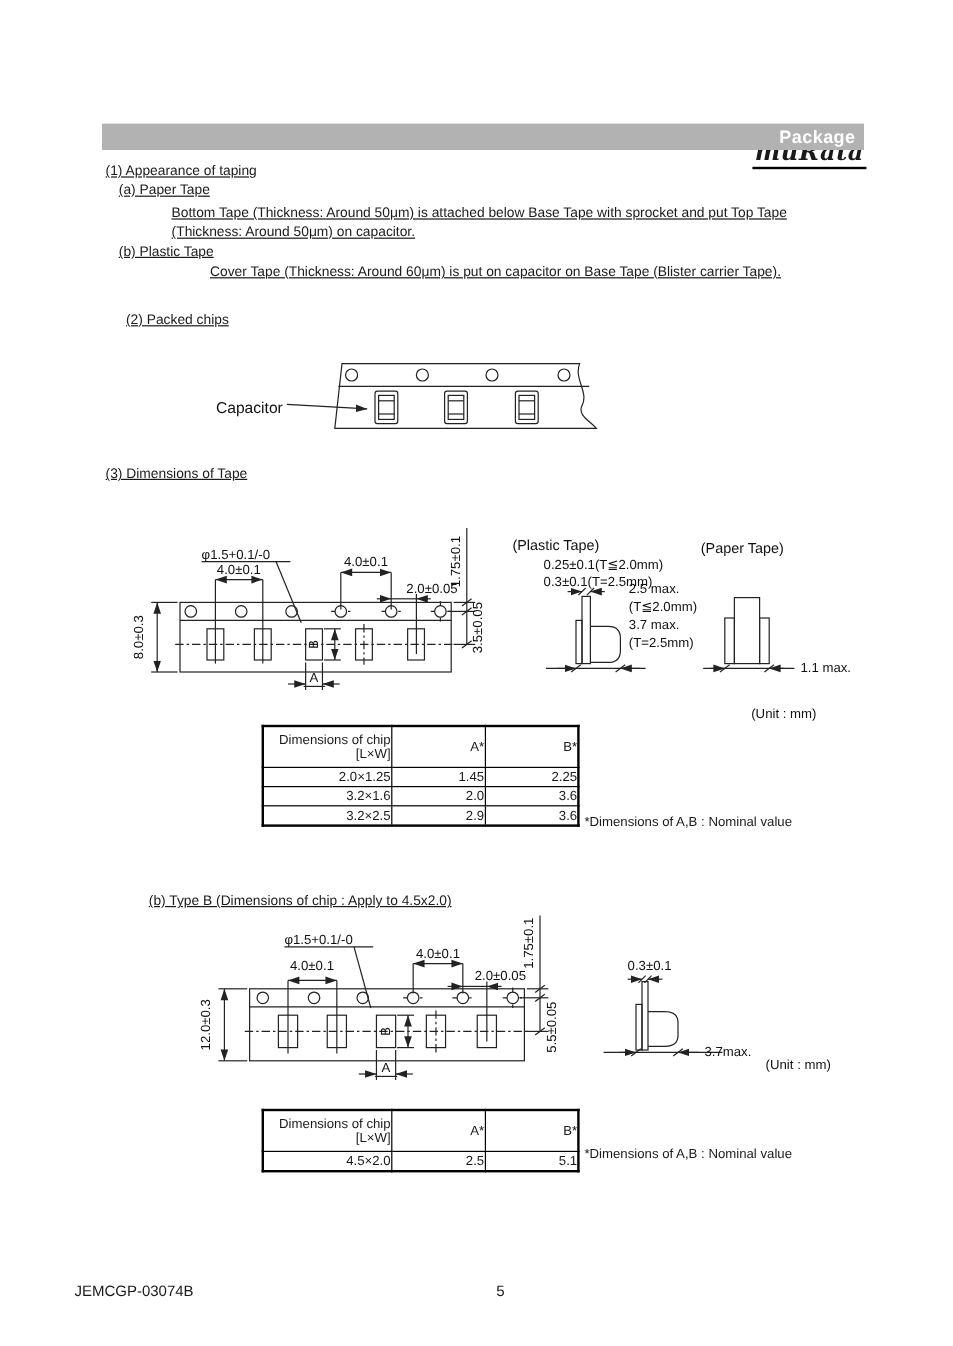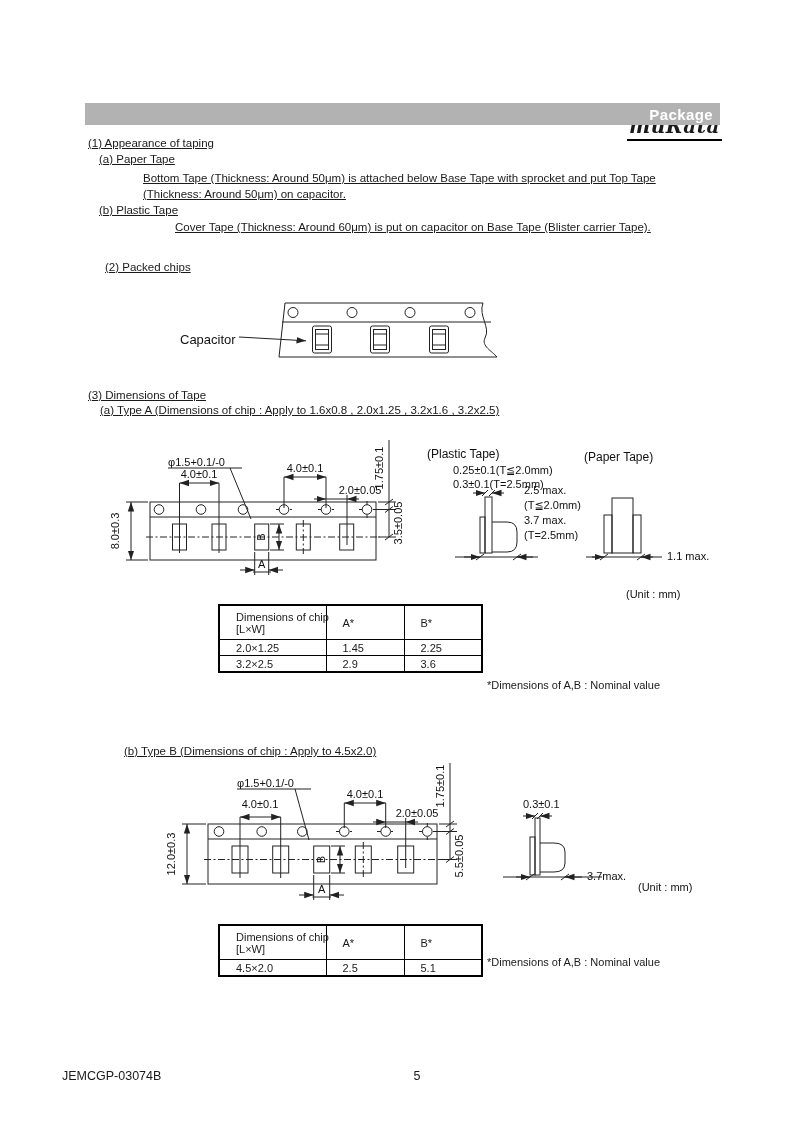--- a/index.html
+++ b/index.html
@@ -15,22 +15,22 @@
   svg { overflow:visible; }
   .ln line, .ln rect, .ln circle, .ln path { stroke:#222; stroke-width:1; fill:none; }
   .ln circle { fill:#fff; }
   .dashed { stroke-dasharray:7 2.5 2 2.5; }
   .tick { stroke:#222; stroke-width:1; }
   svg text { font-family:"Liberation Sans","DejaVu Sans",sans-serif; font-size:11px; fill:#111; }
   svg text.t12 { font-size:12px; }
   svg text.t13 { font-size:13px; }
   .mid { text-anchor:middle; }
   .dimtable { border-collapse:collapse; table-layout:fixed; border:2px solid #000; }
-  .dimtable td { border:1px solid #000; text-align:left; vertical-align:middle;
-                 font-size:11px; line-height:12px; padding:1px 16px; height:13px; }
+  .dimtable td { border:1px solid #000; text-align:right; vertical-align:middle;
+                 font-size:11px; line-height:12px; padding:1px 0; height:13px; }
   .dimtable tr.hdr td { height:31px; }
   .note { font-size:11px; }
   .footer-txt { font-size:12.5px; }
 </style>
 </head>
 <body>
 
 <div class="page">
 
   <div class="abs logo" style="top:74px; right:72px;">muRata</div>
@@ -78,21 +78,20 @@
           <line x1="272.5" y1="55" x2="285.5" y2="55"></line>
       </g>
       <g class="ln">
         <line x1="79" y1="47" x2="146" y2="50.8" marker-end="url(#pcA)"></line>
       </g>
       <text class="t13" x="20" y="54">Capacitor</text>
     </svg>
   </div>
 
   <div class="abs body-txt" style="left:88px; top:389px;">(3) Dimensions of Tape</div>
-  <div class="abs body-txt" style="left:100px; top:404px;">(a) Type A (Dimensions of chip : Apply to 1.6x0.8 , 2.0x1.25 , 3.2x1.6 , 3.2x2.5)</div>
 
   <div class="abs" style="left:90px; top:420px;">
     <svg width="630" height="185" viewBox="0 0 630 185">
       <defs>
         <marker id="taE" markerWidth="11" markerHeight="8" refX="9.5" refY="4" orient="auto" markerUnits="userSpaceOnUse">
           <path d="M0,0.8 L9.5,4 L0,7.2 Z" fill="#222"></path>
         </marker>
         <marker id="taS" markerWidth="11" markerHeight="8" refX="0.5" refY="4" orient="auto" markerUnits="userSpaceOnUse">
           <path d="M10,0.8 L0.5,4 L10,7.2 Z" fill="#222"></path>
         </marker>
@@ -214,20 +213,25 @@
       </td>
       <td>A*</td>
       <td>B*</td>
     </tr>
     <tr>
       <td>2.0×1.25</td>
       <td>1.45</td>
       <td>2.25</td>
     </tr>
     <tr>
+      <td>3.2×1.6</td>
+      <td>2.0</td>
+      <td>3.6</td>
+    </tr>
+    <tr>
       <td>3.2×2.5</td>
       <td>2.9</td>
       <td>3.6</td>
     </tr>
   </tbody>
     </table>
   <div class="abs note" style="left:487px; top:679px;">*Dimensions of A,B : Nominal value</div>
 
   <div class="abs body-txt" style="left:99px; top:745px;margin-left:25px;">(b) Type B (Dimensions of chip : Apply to 4.5x2.0)</div>
 

